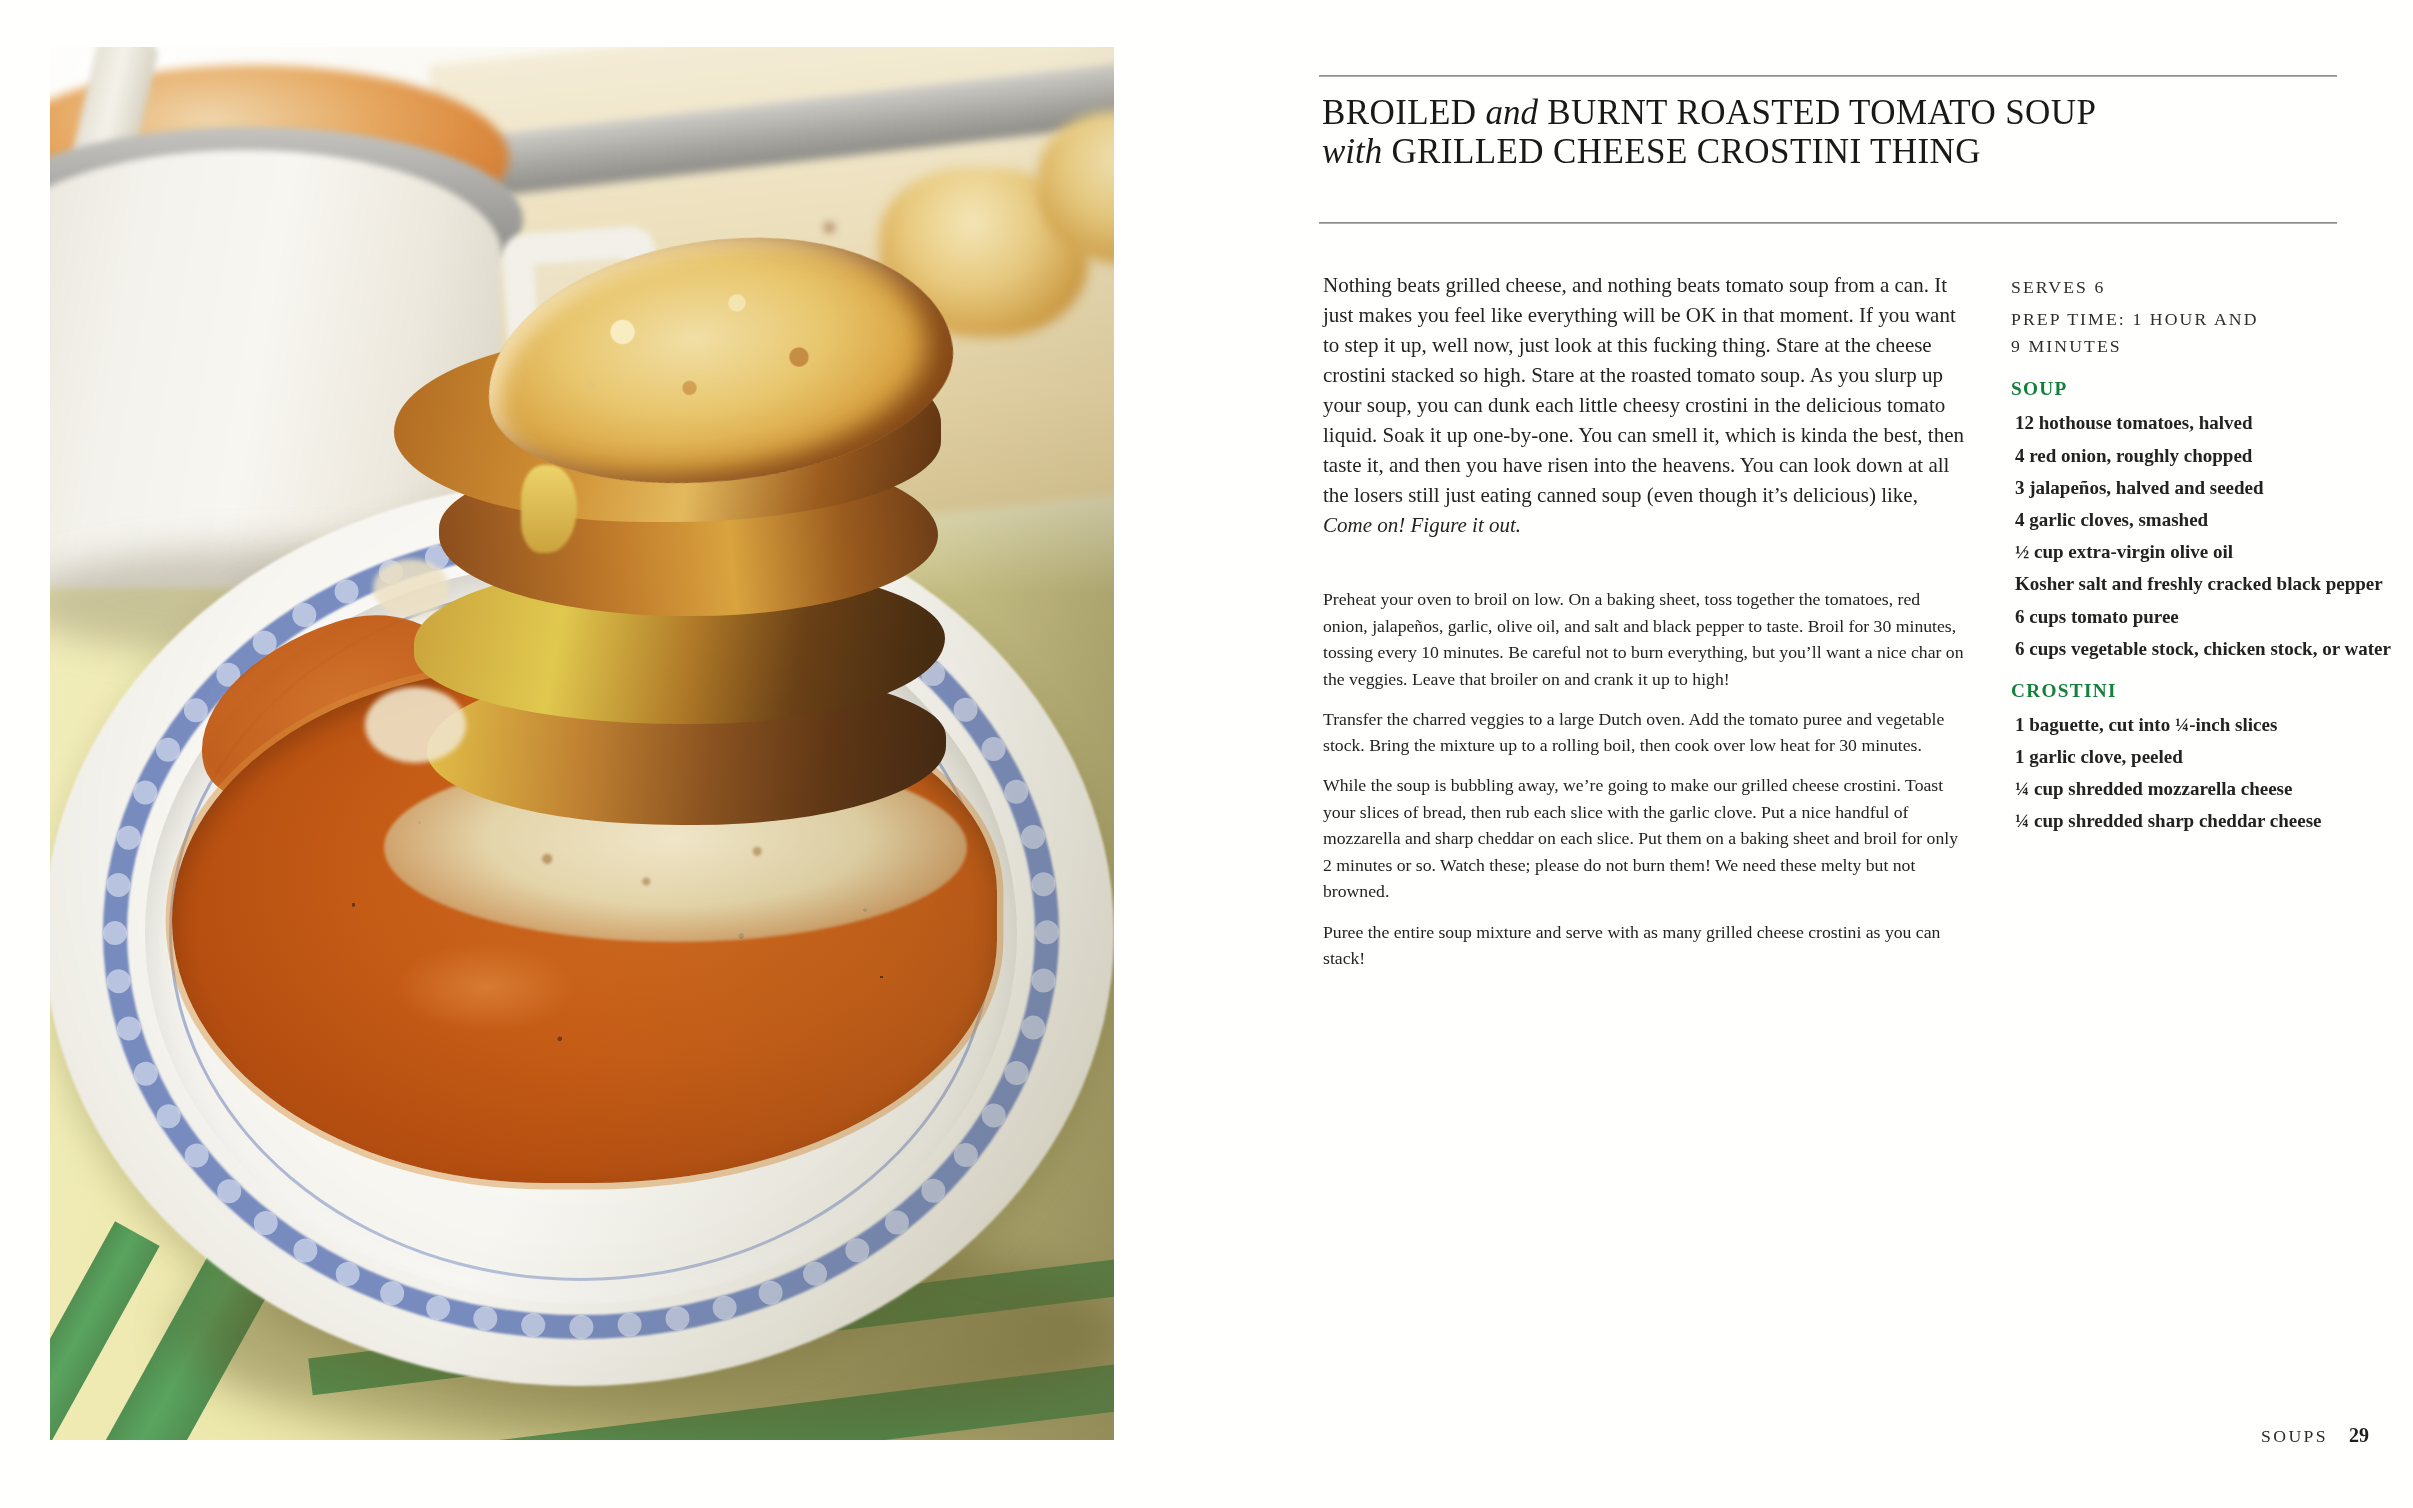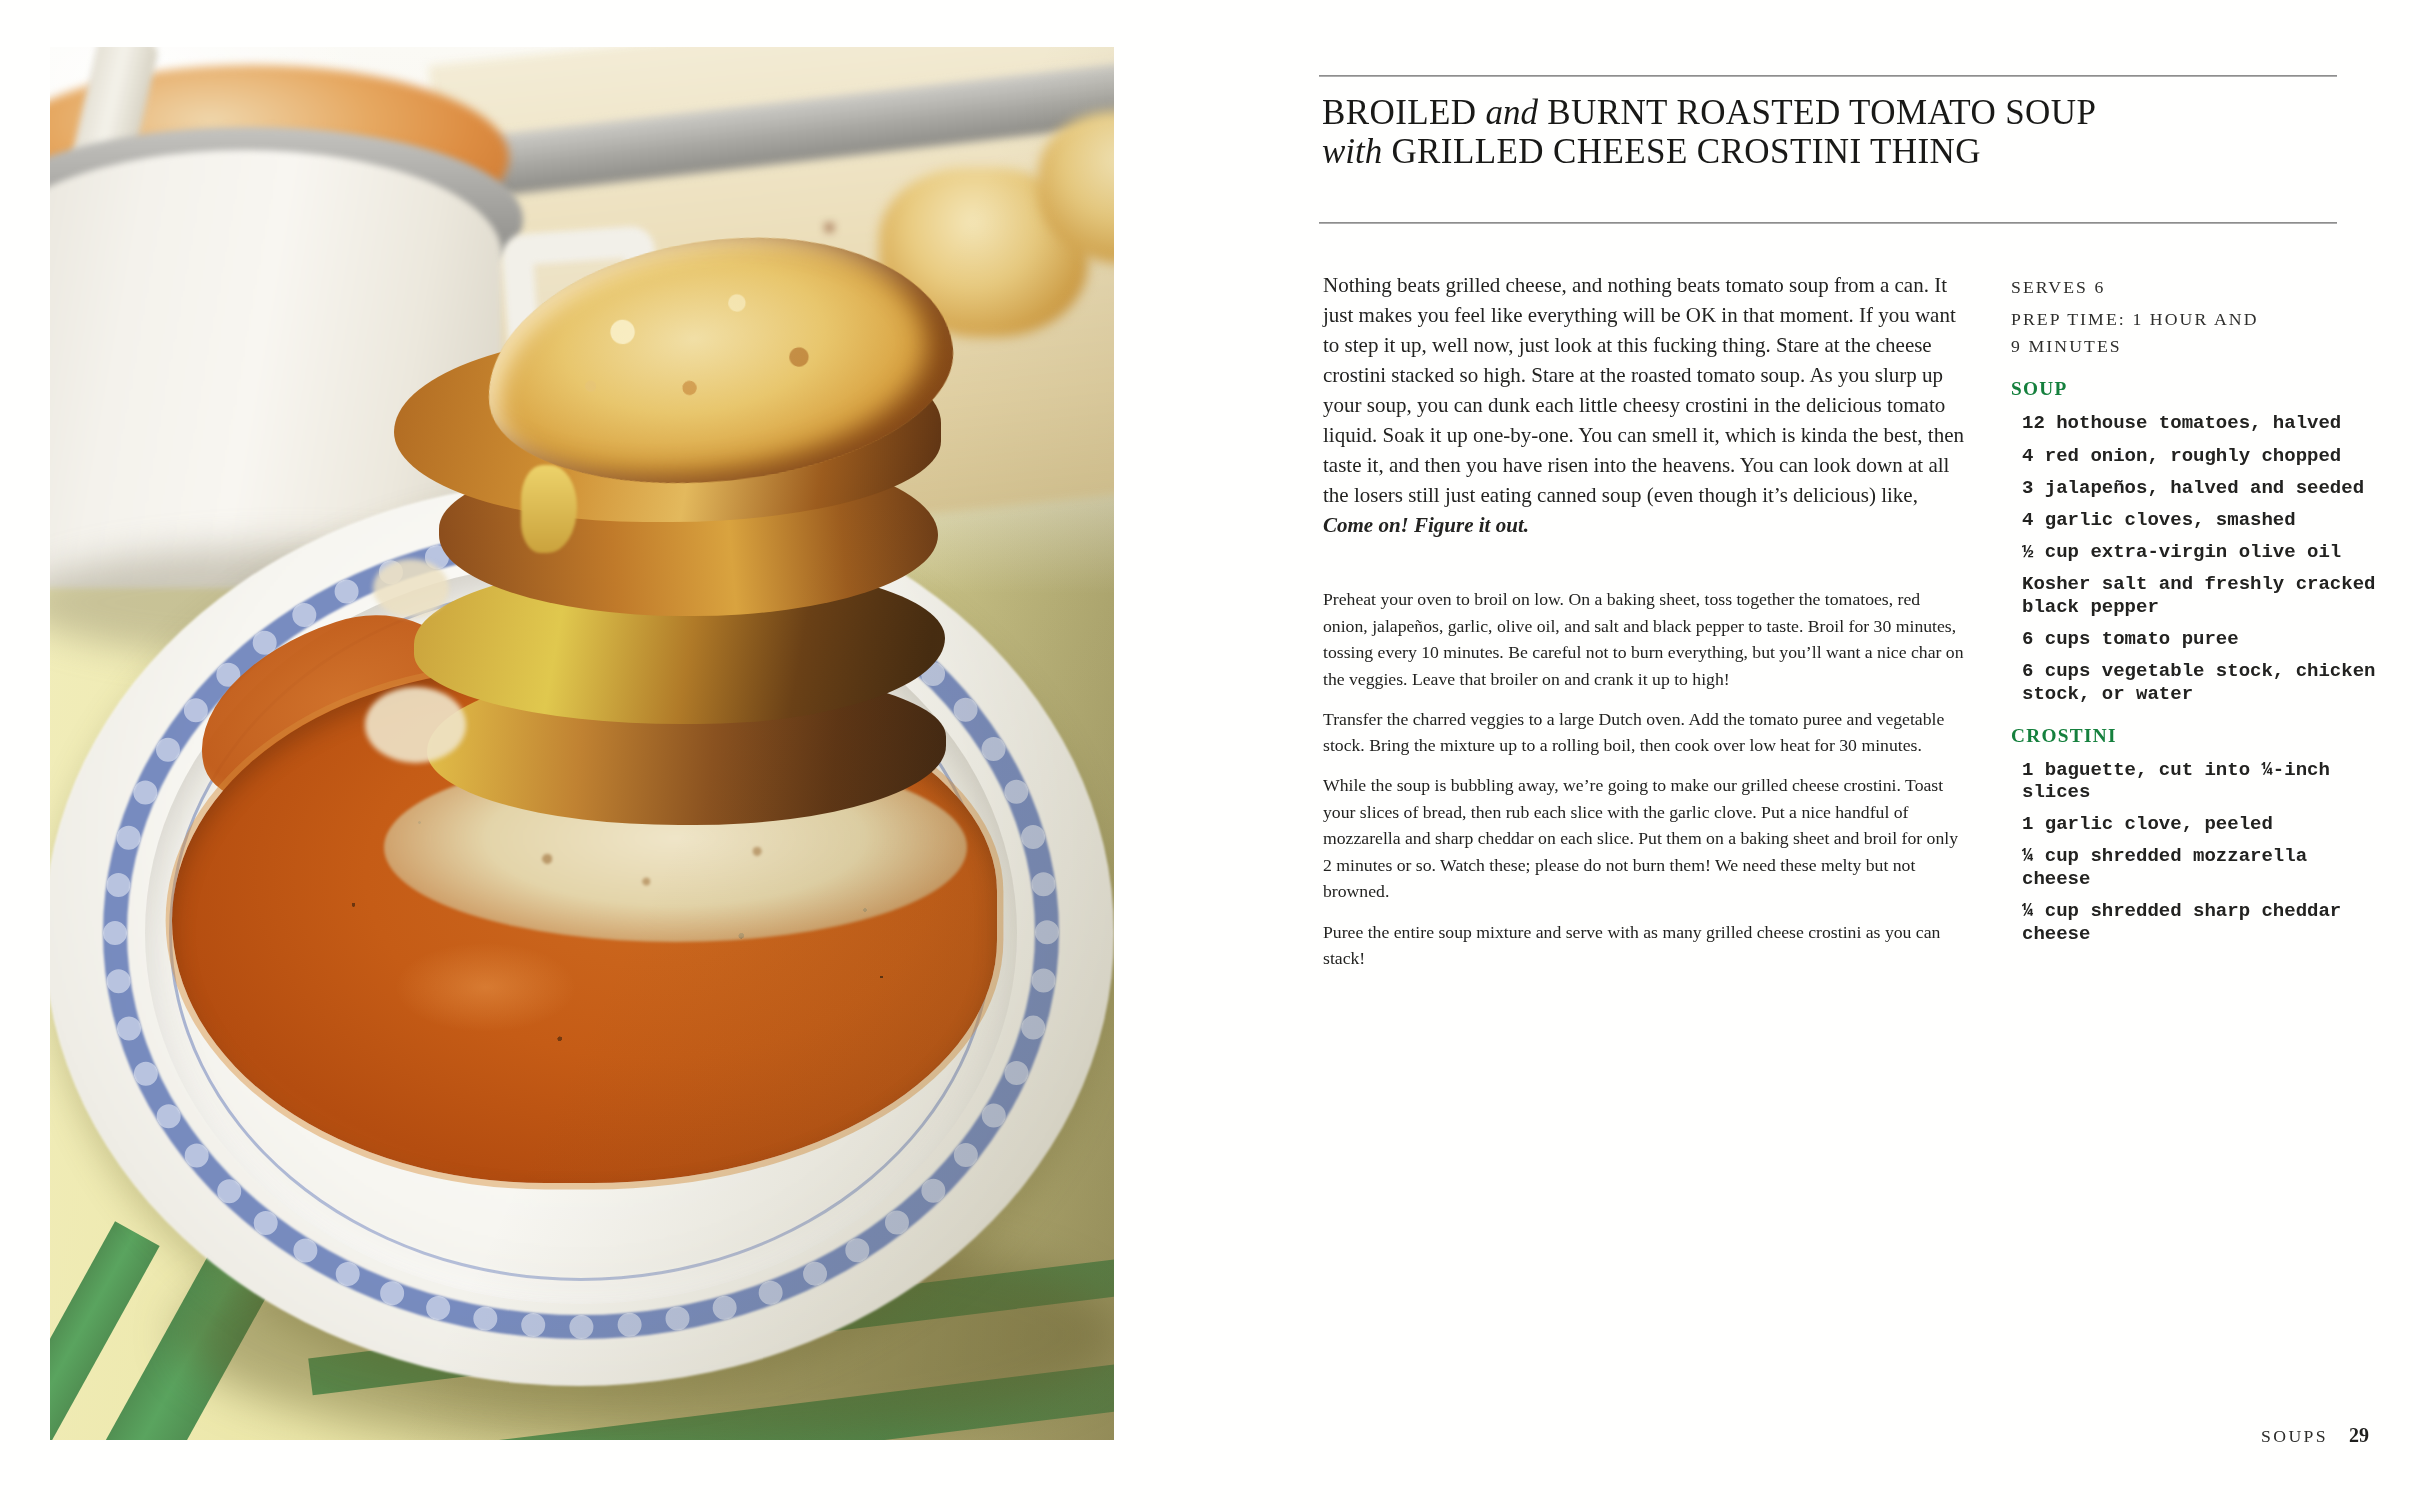--- a/index.html
+++ b/index.html
@@ -137,31 +137,31 @@
   .rule{position:absolute;left:1319px;width:1018px;height:2.4px;background:linear-gradient(180deg,#7e7e7e,#bdbdbd);}
   .rule.top{top:75px;}
   .rule.bottom{top:222px;}
 
   .title{position:absolute;left:1322px;top:93px;width:1022px;
     font-size:35px;line-height:39px;letter-spacing:0.4px;font-weight:400;color:#191917;}
   .title .it{font-style:italic;letter-spacing:0;text-align:right;}
 
   .intro{position:absolute;left:1323px;top:270px;width:648px;
     font-size:21px;line-height:30px;color:#232321;margin:0;}
-  .intro .it{font-style:italic;font-weight:bold;}
+  .intro .it{font-style:italic;}
 
   .steps{position:absolute;left:1323px;top:586px;width:644px;}
   .steps p{margin:0 0 13.7px 0;font-size:17.7px;line-height:26.5px;color:#232321;}
   .steps .lead{}
 
   .sidebar{position:absolute;left:2011px;top:274px;width:385px;color:#242422;}
   .meta-line{font-size:17.7px;letter-spacing:2.1px;line-height:26.5px;color:#2e2e2c;}
   .meta-line.serves{margin-bottom:5.6px;}
   .ing-header{font-size:19.3px;font-weight:700;letter-spacing:1.3px;margin:19.3px 0 12px 0;color:#15803d;}
-  .ing-list{list-style:none;margin:11px;padding:0;font-family:Liberation Mono, monospace;}
+  .ing-list{list-style:none;margin:4px;padding:0;}
   .ing-list li{font-size:19px;font-weight:700;line-height:22.5px;margin-bottom:9.7px;color:#222220;}
 
   .folio{position:absolute;left:2261px;top:1424px;white-space:nowrap;}
   .folio .section{font-size:17.7px;letter-spacing:2.4px;color:#2c2c2a;}
   .folio .num{font-size:20px;font-weight:700;margin-left:21px;color:#1f1f1d;}
 </style>
 </head>
 <body>
 
 <div class="spread">

